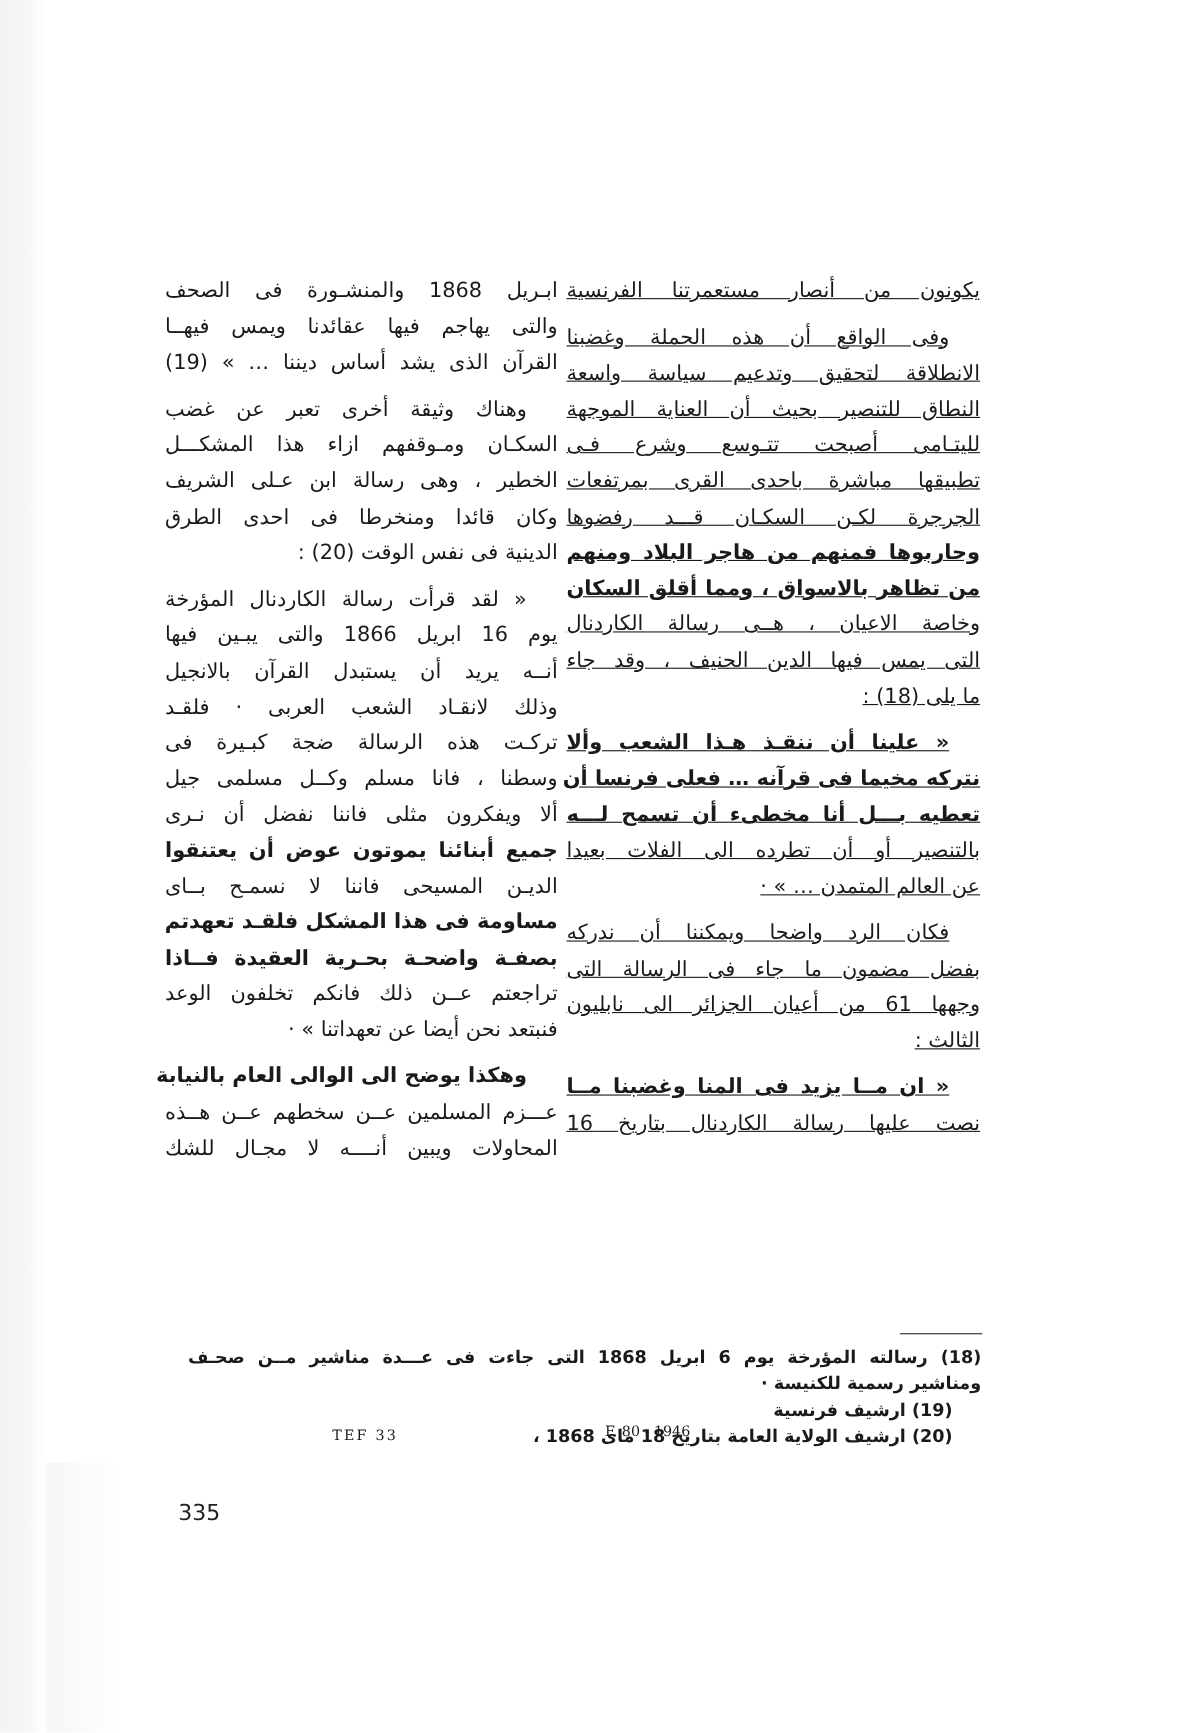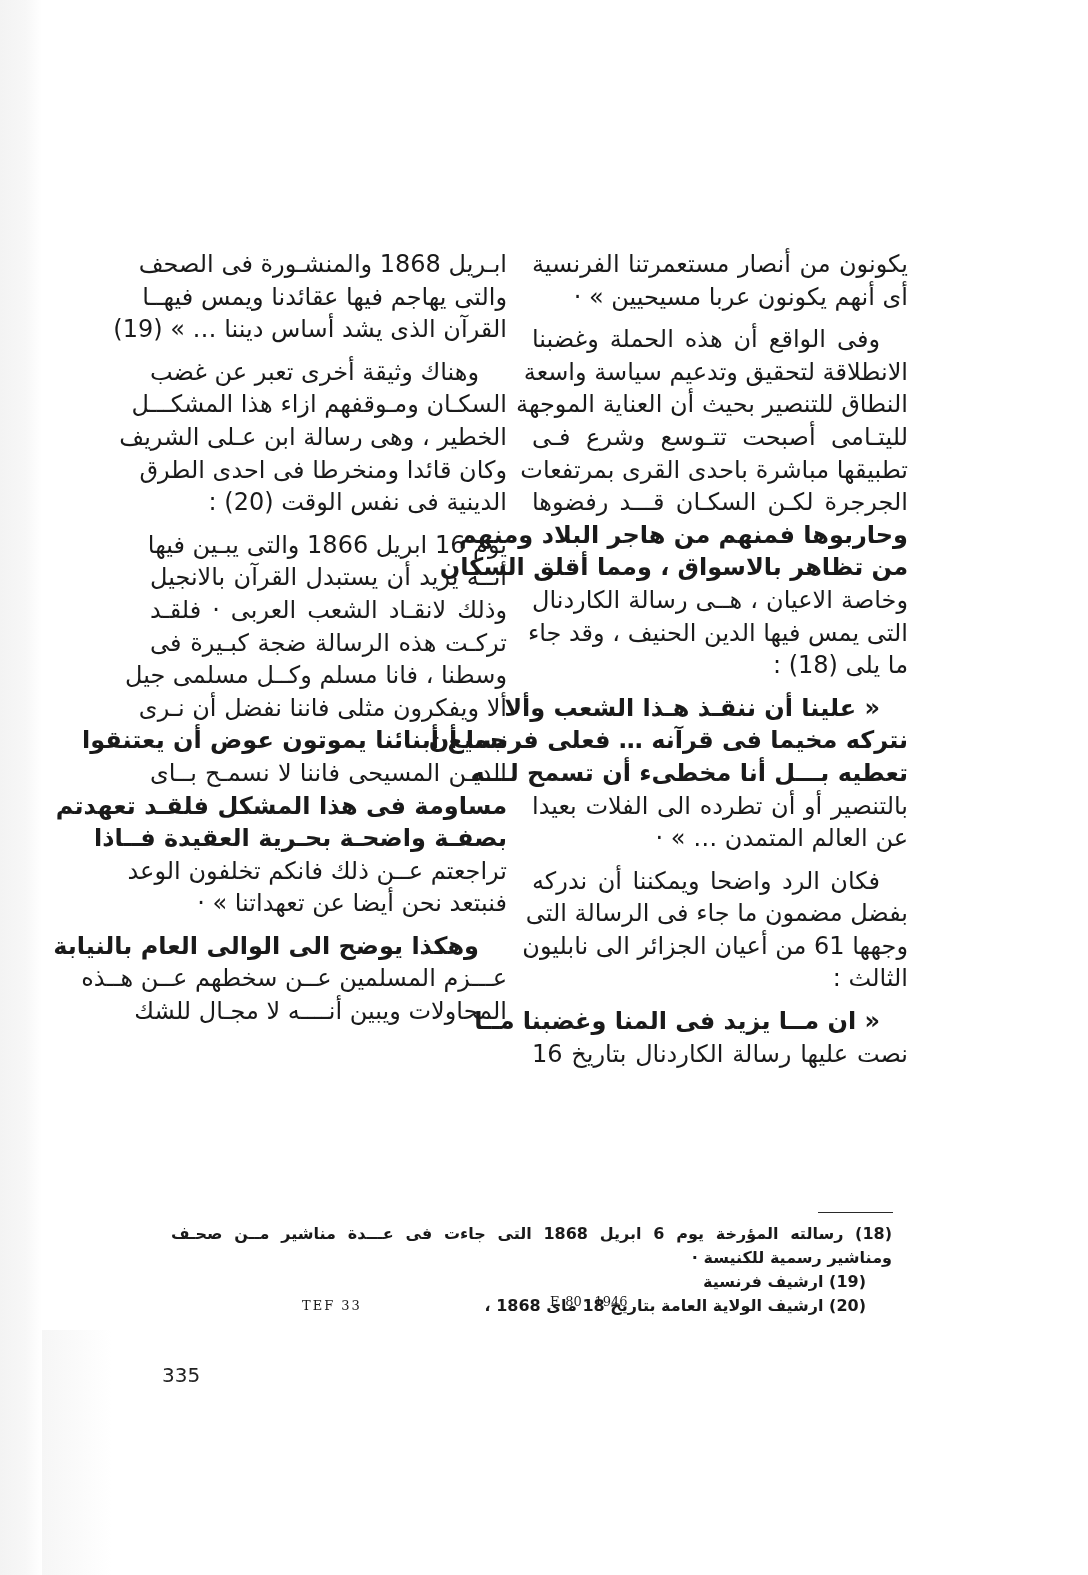--- a/index.html
+++ b/index.html
@@ -39,32 +39,33 @@
     height: 1575px;
   }
   .column {
     position: absolute;
     top: 248px;
     direction: rtl;
     text-align: justify;
     text-align-last: right;
   }
   .col-right {
-    left: 532px;
+    left: 515px;
     width: 376px;
+    text-decoration: underline;
   }
   .col-left {
     left: 150px;
     width: 357px;
   }
   .line {
     display: block;
     height: 32.6px;
     line-height: 32.6px;
-    font-size: 24px;
+    font-size: 19px;
     white-space: nowrap;
     text-align-last: justify;
     text-align: justify;
     letter-spacing: 0.2px;
   }
   .line.last {
     text-align-last: right;
   }
   .line.bold {
     font-weight: bold;
@@ -130,21 +131,20 @@
 </head>
 <body>
 
 <div class="scan-shadow"></div>
 <div class="scan-shadow-bottom"></div>
 
 <div class="page">
 
   <div class="column col-right">
     <span class="line">يكونون من أنصار مستعمرتنا الفرنسية</span>
-    <span class="line last">أى أنهم يكونون عربا مسيحيين » ·</span>
     <span class="para-gap"></span>
     <span class="line indent">وفى الواقع أن هذه الحملة وغضبنا</span>
     <span class="line">الانطلاقة لتحقيق وتدعيم سياسة واسعة</span>
     <span class="line">النطاق للتنصير بحيث أن العناية الموجهة</span>
     <span class="line">لليتـامى أصبحت تتـوسع وشرع فـى</span>
     <span class="line">تطبيقها مباشرة باحدى القرى بمرتفعات</span>
     <span class="line">الجرجرة لكـن السكـان قـــد رفضوها</span>
     <span class="line bold">وحاربوها فمنهم من هاجر البلاد ومنهم</span>
     <span class="line bold">من تظاهر بالاسواق ، ومما أقلق السكان</span>
     <span class="line">وخاصة الاعيان ، هــى رسالة الكاردنال</span>
@@ -170,20 +170,21 @@
     <span class="line">ابـريل 1868 والمنشـورة فى الصحف</span>
     <span class="line">والتى يهاجم فيها عقائدنا ويمس فيهــا</span>
     <span class="line">القرآن الذى يشد أساس ديننا … » (19)</span>
     <span class="para-gap"></span>
     <span class="line indent">وهناك وثيقة أخرى تعبر عن غضب</span>
     <span class="line">السكـان ومـوقفهم ازاء هذا المشكـــل</span>
     <span class="line">الخطير ، وهى رسالة ابن عـلى الشريف</span>
     <span class="line">وكان قائدا ومنخرطا فى احدى الطرق</span>
     <span class="line last">الدينية فى نفس الوقت (20) :</span>
     <span class="para-gap"></span>
+    <span class="line indent">« لقد قرأت رسالة الكاردنال المؤرخة</span>
     <span class="line">يوم 16 ابريل 1866 والتى يبـين فيها</span>
     <span class="line">أنــه يريد أن يستبدل القرآن بالانجيل</span>
     <span class="line">وذلك لانقـاد الشعب العربى · فلقـد</span>
     <span class="line">تركـت هذه الرسالة ضجة كبـيرة فى</span>
     <span class="line">وسطنا ، فانا مسلم وكــل مسلمى جيل</span>
     <span class="line">ألا ويفكرون مثلى فاننا نفضل أن نـرى</span>
     <span class="line bold">جميع أبنائنا يموتون عوض أن يعتنقوا</span>
     <span class="line">الديـن المسيحى فاننا لا نسمـح بــاى</span>
     <span class="line bold">مساومة فى هذا المشكل فلقـد تعهدتم</span>
     <span class="line bold">بصفـة واضحـة بحـرية العقيدة فــاذا</span>

